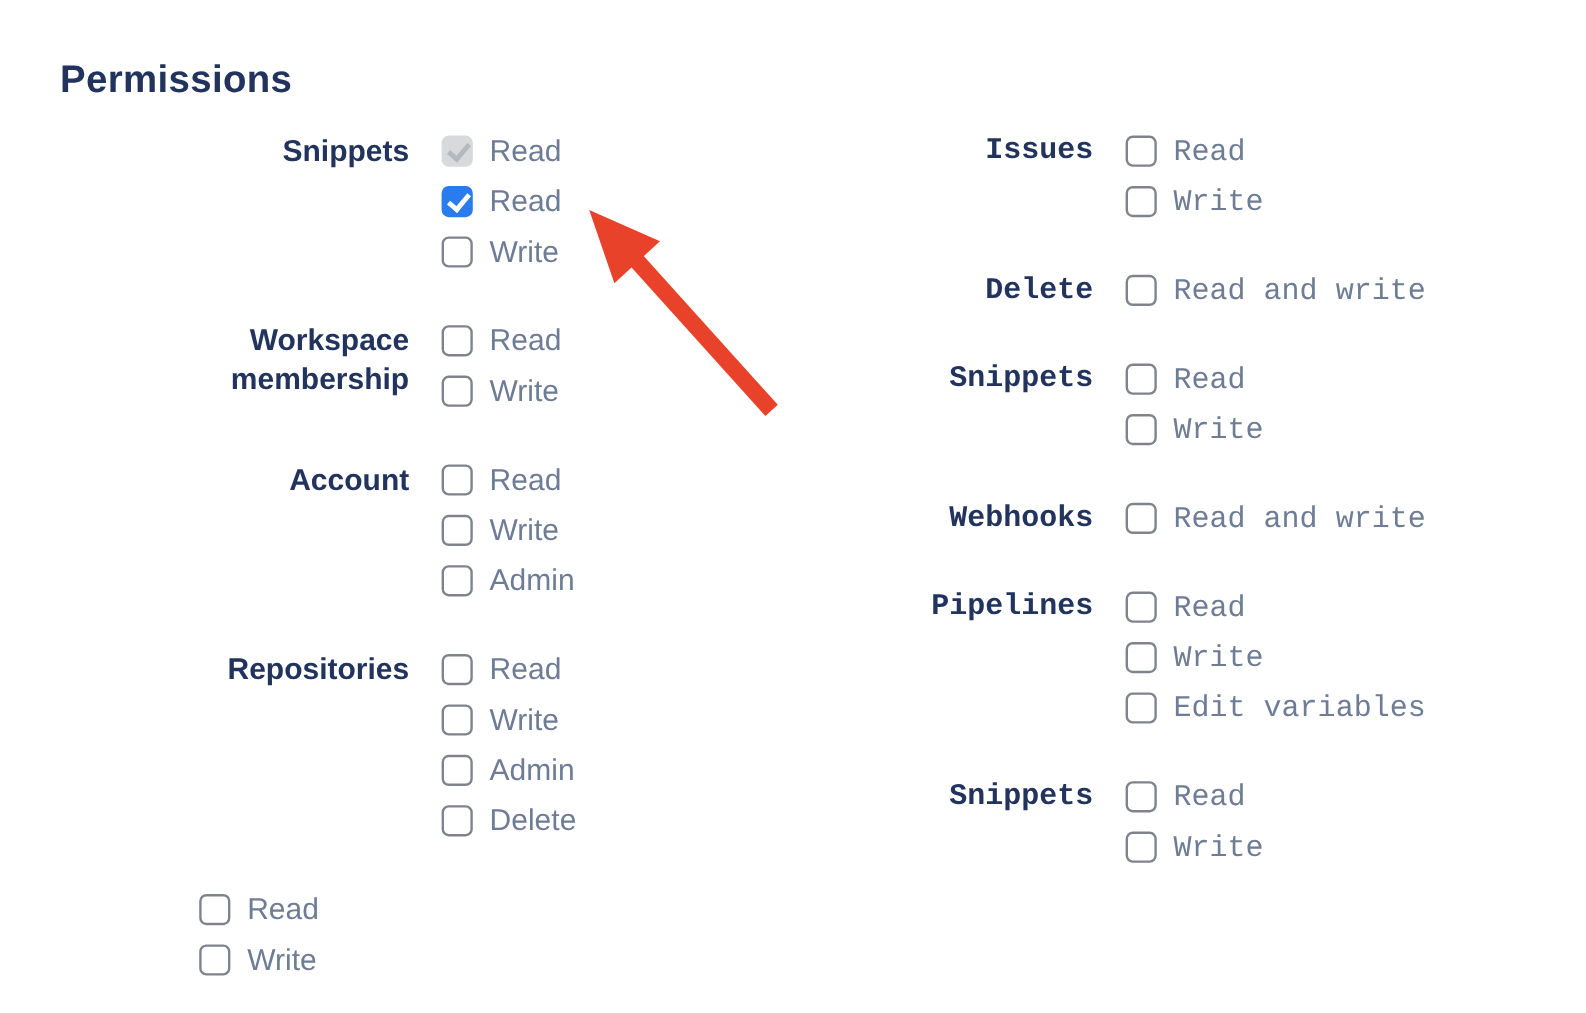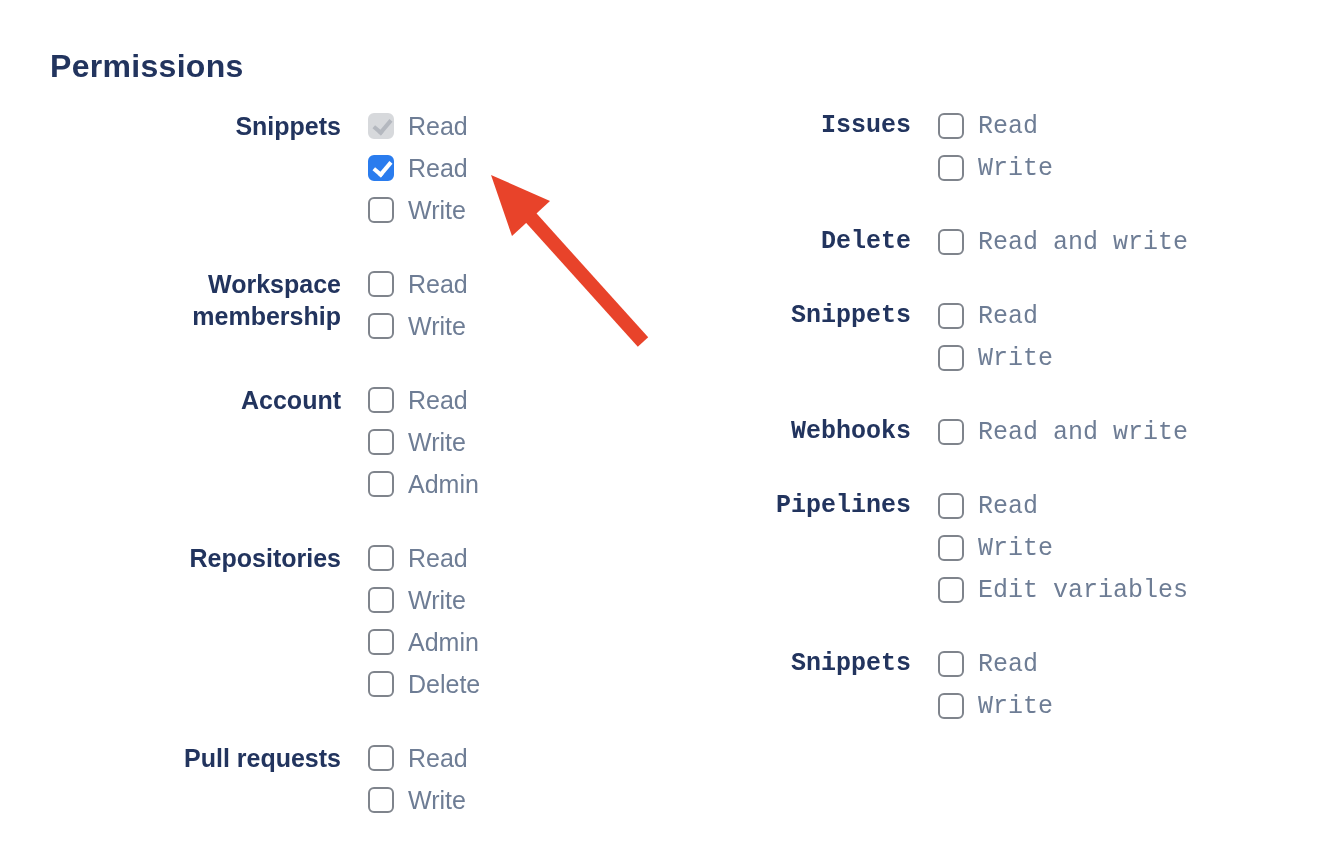--- a/index.html
+++ b/index.html
@@ -173,21 +173,20 @@
         <span class="cb-label">Admin</span>
       </label>
       <label class="cb-row">
         <span class="checkbox"></span>
         <span class="cb-label">Delete</span>
       </label>
     </div>
   </div>
 
   <div class="group">
-    <div class="group-label">Pull requests</div>
     <div class="options">
       <label class="cb-row">
         <span class="checkbox"></span>
         <span class="cb-label">Read</span>
       </label>
       <label class="cb-row">
         <span class="checkbox"></span>
         <span class="cb-label">Write</span>
       </label>
     </div>

